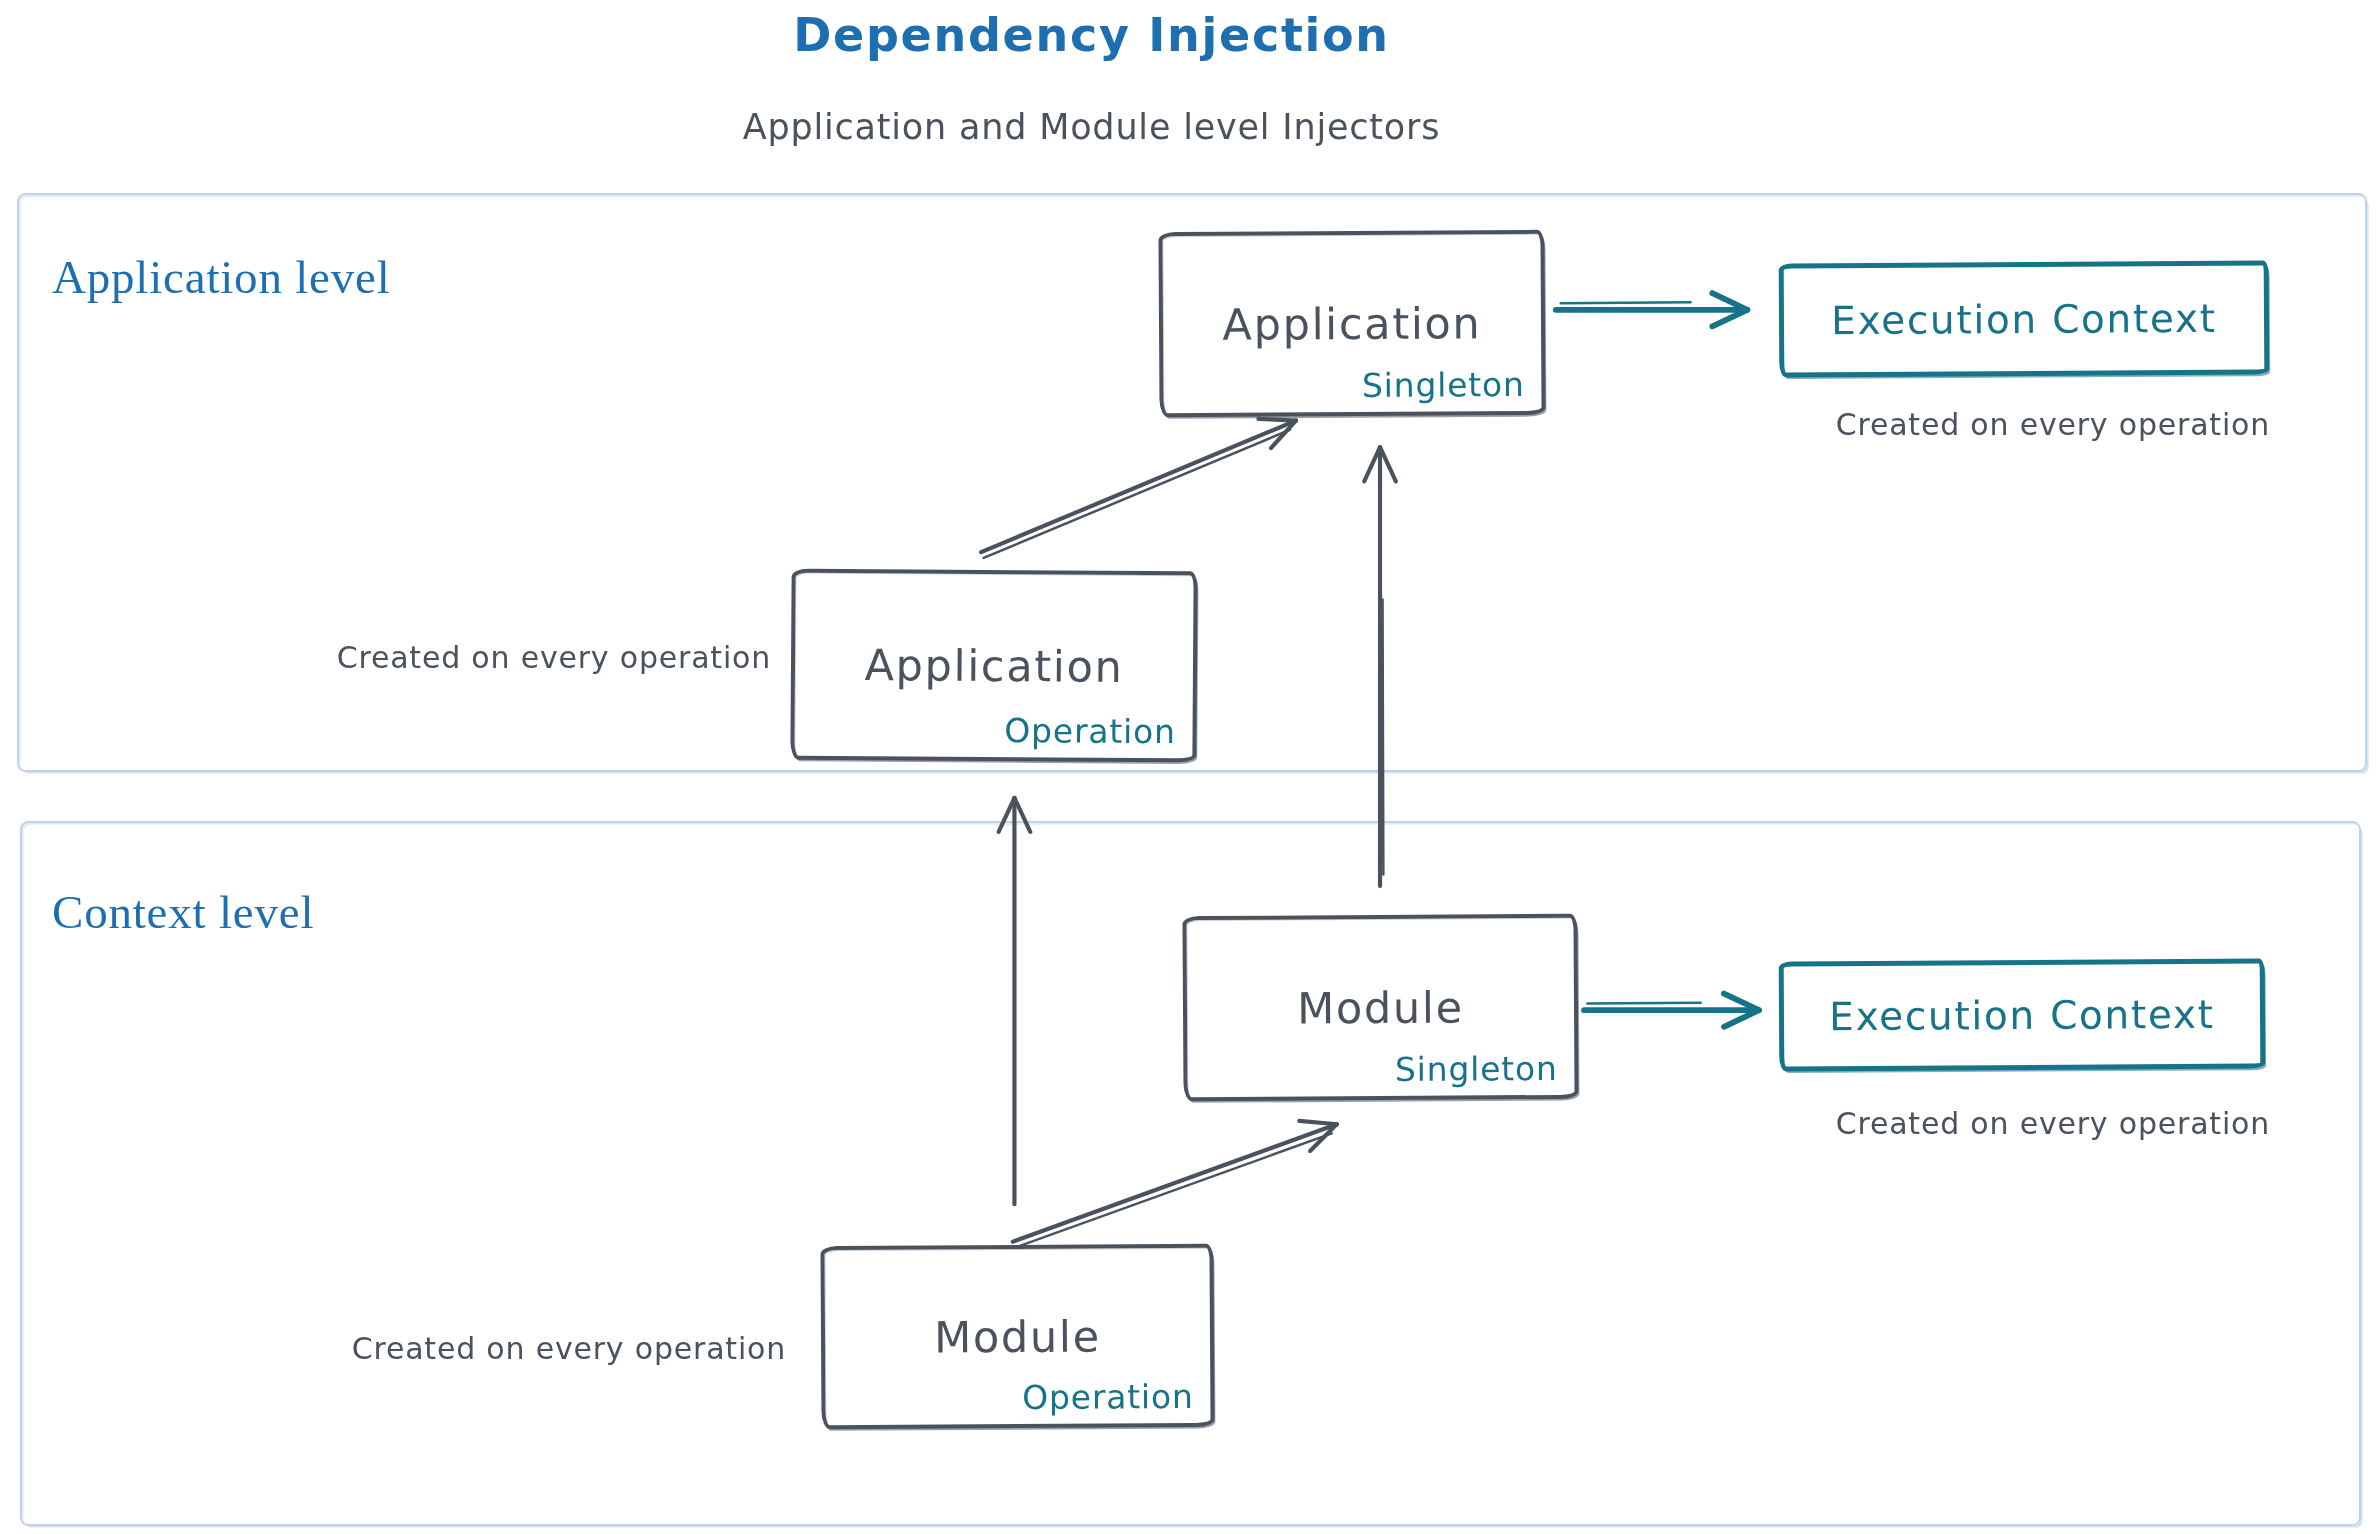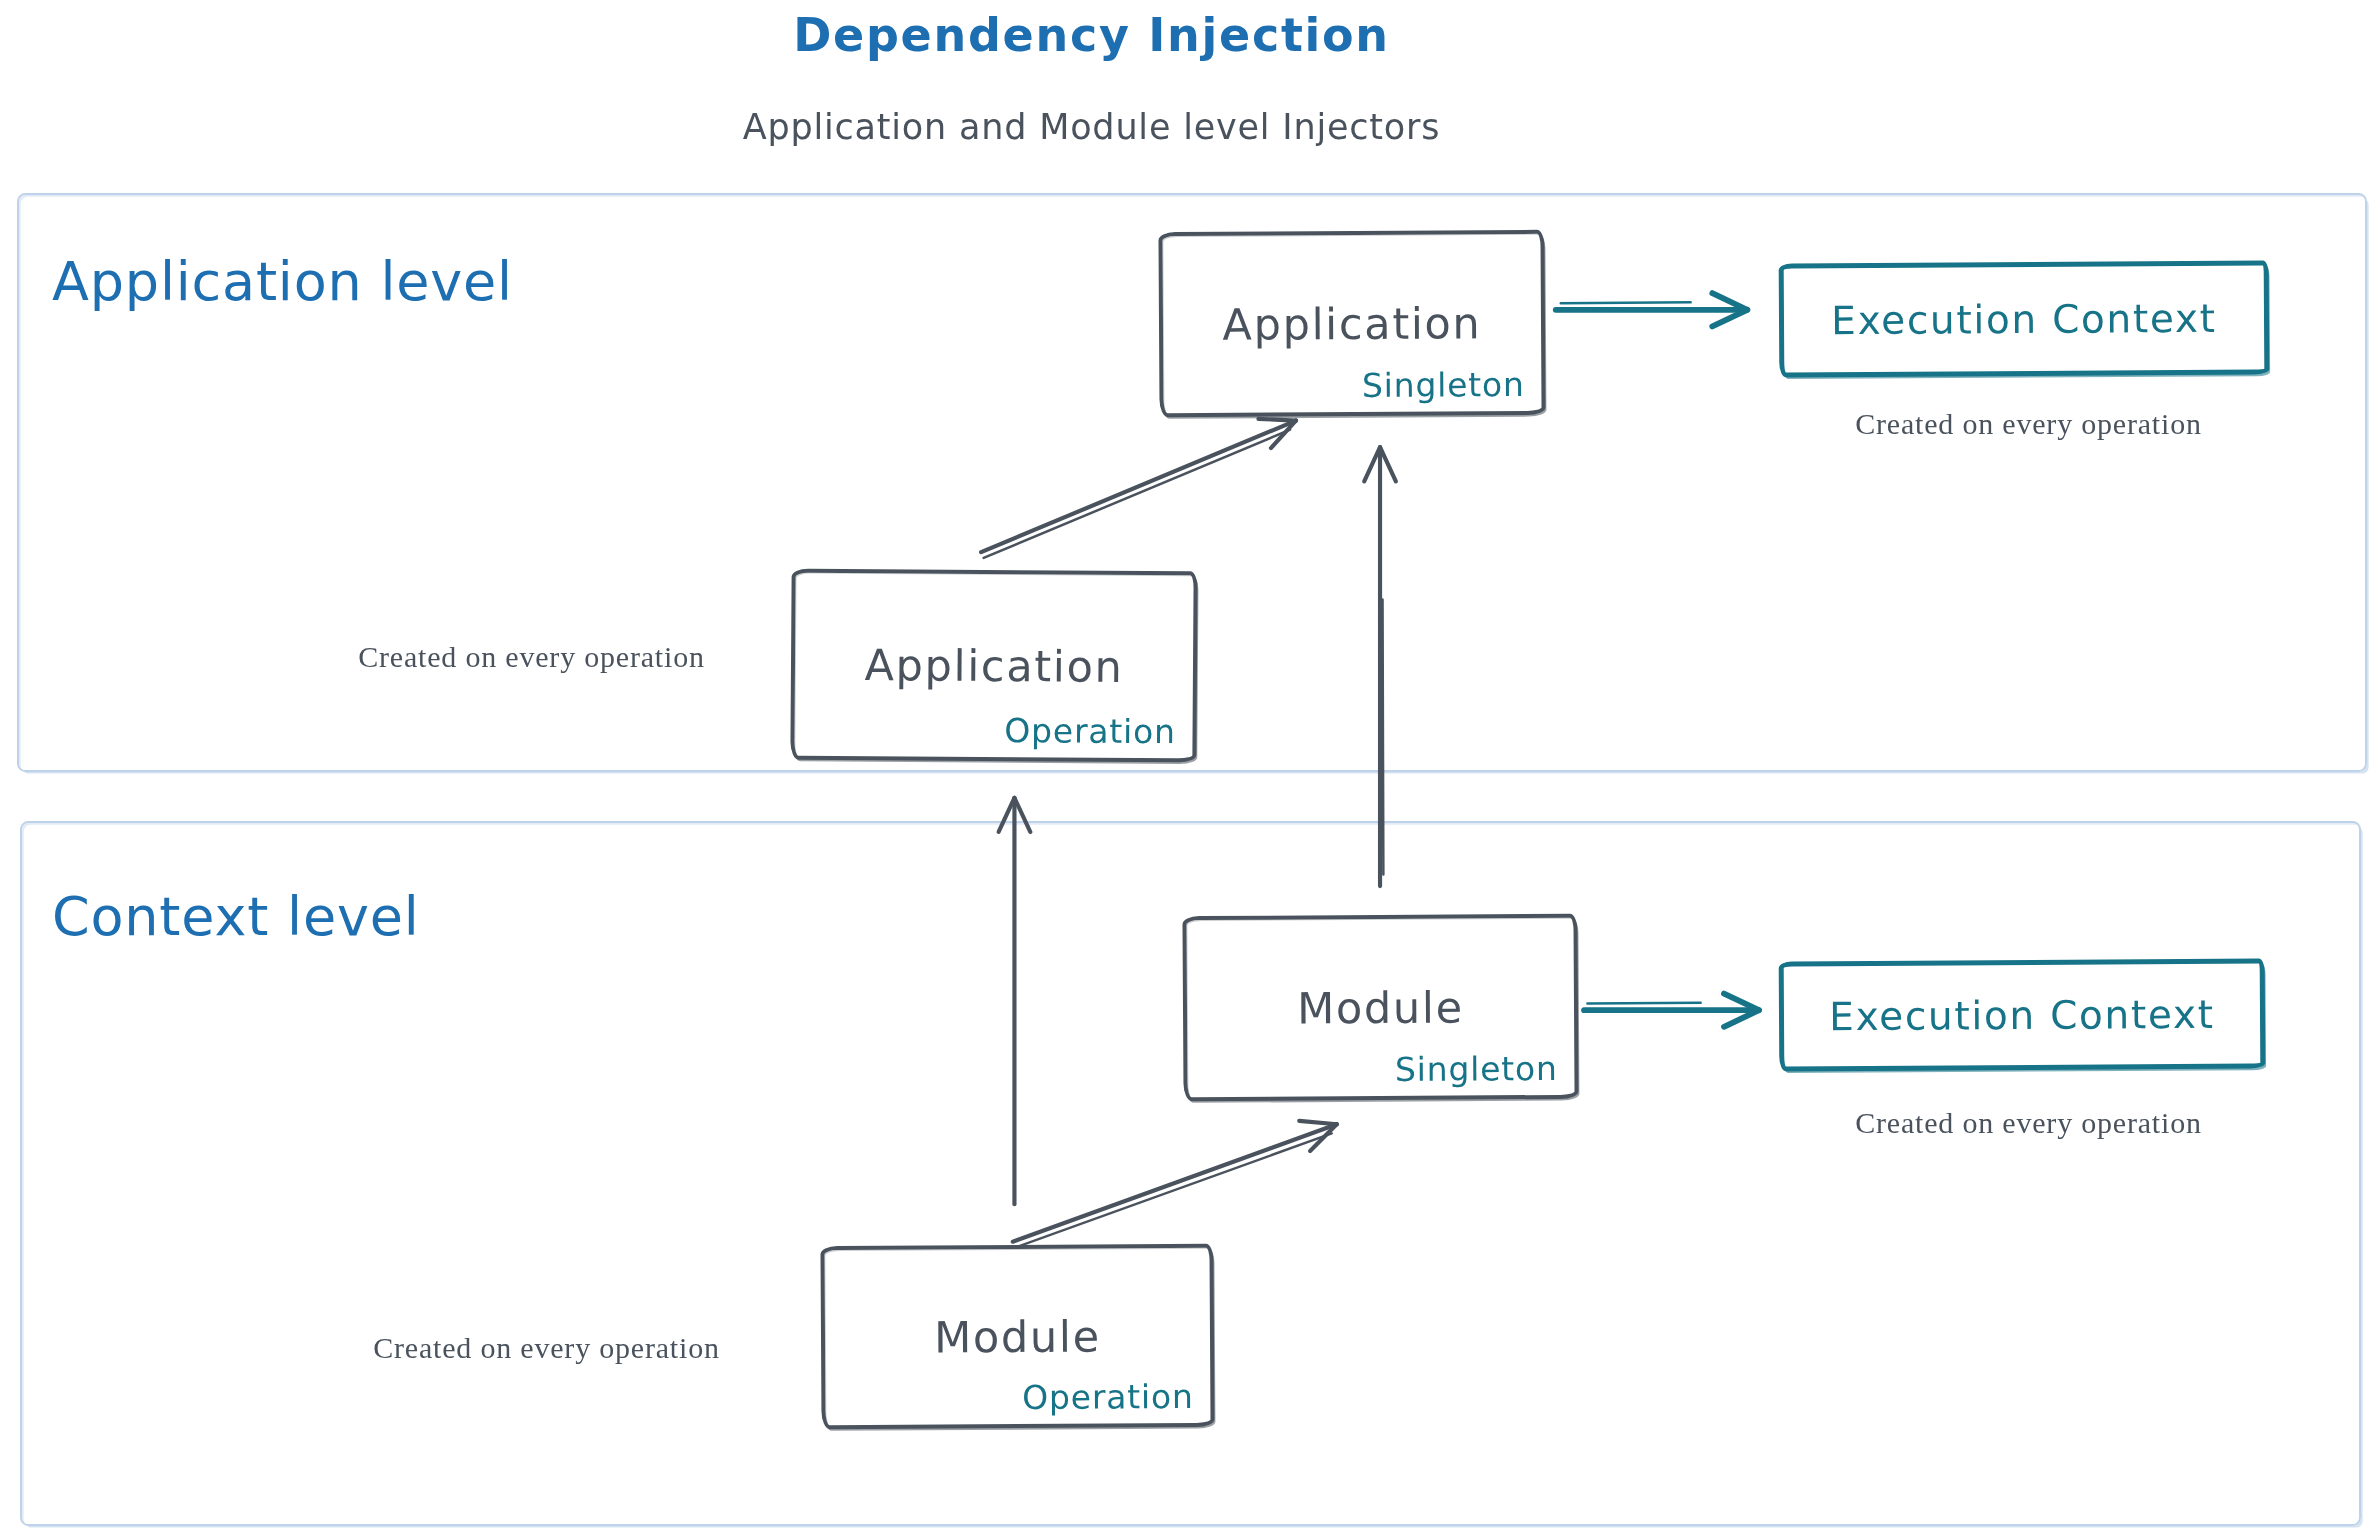--- a/index.html
+++ b/index.html
@@ -15,38 +15,38 @@
 
   .title{position:absolute;left:0;top:8.3px;width:2183px;text-align:center;
          font-size:46px;font-weight:bold;color:var(--blue);letter-spacing:1.7px;}
   .subtitle{position:absolute;left:0;top:107px;width:2183px;text-align:center;
          font-size:35px;color:var(--dark);letter-spacing:0.8px;}
 
   .level-container{position:absolute;background:transparent;
          border:2.5px solid var(--lightblue);border-radius:8.3px;
          box-shadow:3.3px 3.3px 0 -1.7px rgba(190,211,234,.65),
                     inset 2.5px 2.5px 0 -0.8px rgba(190,211,234,.45);}
-  .section-label{position:absolute;font-size:54px;color:var(--blue);letter-spacing:0.8px;}
+  .section-label{position:absolute;font-size:47px;color:var(--blue);letter-spacing:0.8px;font-family:Liberation Serif, serif;}
 
   .sketch-box{position:absolute;background:#fff;border:4.2px solid var(--dark);
          border-radius:16.7px 7.5px 18.3px 8.3px / 8.3px 16.7px 7.5px 18.3px;
          box-shadow:1.7px 2.5px 0 -0.8px rgba(74,83,93,.55),
                     inset 1.7px 1.7px 0 -0.8px rgba(74,83,93,.28);}
   .box-name{display:flex;width:100%;height:100%;align-items:center;justify-content:center;
          font-size:43px;color:var(--dark);letter-spacing:1.7px;}
   .box-scope{position:absolute;right:16.7px;bottom:6.7px;font-size:33px;color:var(--teal);letter-spacing:0.8px;}
 
   .exec-box{position:absolute;background:#fff;border:5px solid var(--teal);
          border-radius:13.3px 5.8px 15px 6.7px / 6.7px 13.3px 5.8px 15px;
          box-shadow:2.5px 3.3px 0 -1.7px rgba(23,115,135,.55);
          display:flex;align-items:center;justify-content:center;
          font-size:39px;color:var(--teal);letter-spacing:1.7px;}
 
-  .caption{position:absolute;font-size:30px;color:var(--dark);text-align:center;
-         white-space:nowrap;letter-spacing:0.8px;font-family:Liberation Serif, serif;}
+  .caption{position:absolute;font-size:30px;color:var(--dark);text-align:right;
+         white-space:nowrap;letter-spacing:0.8px;}
 
   .arrows{position:absolute;left:0;top:0;width:2377px;height:1534px;pointer-events:none;}
   .tilt-l{transform:rotate(-0.35deg);}
   .tilt-r{transform:rotate(0.4deg);}
 </style>
 </head>
 <body>
 
 <div class="canvas">
 

